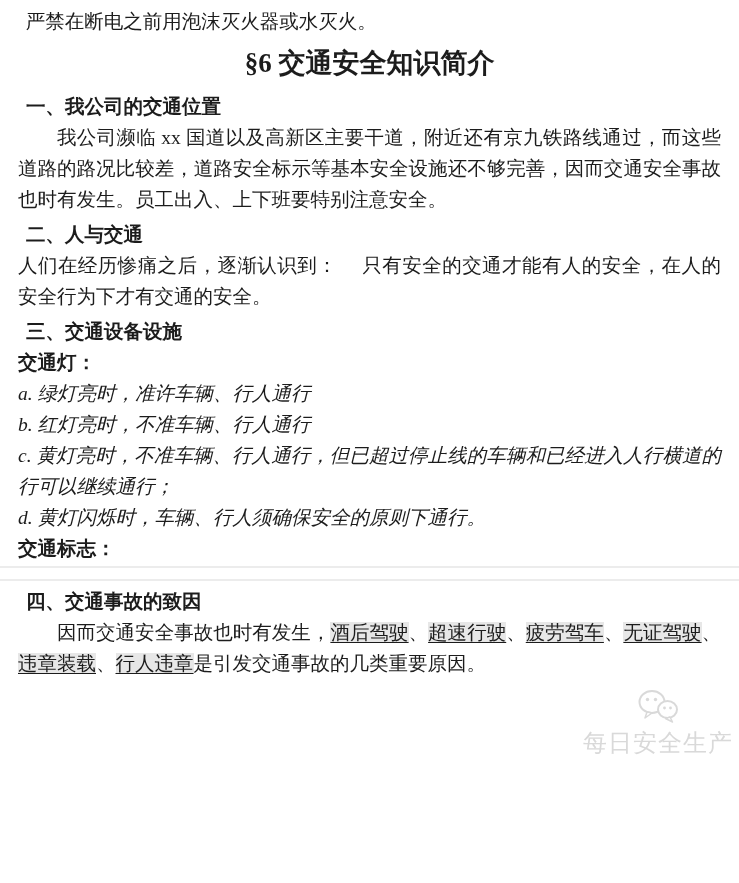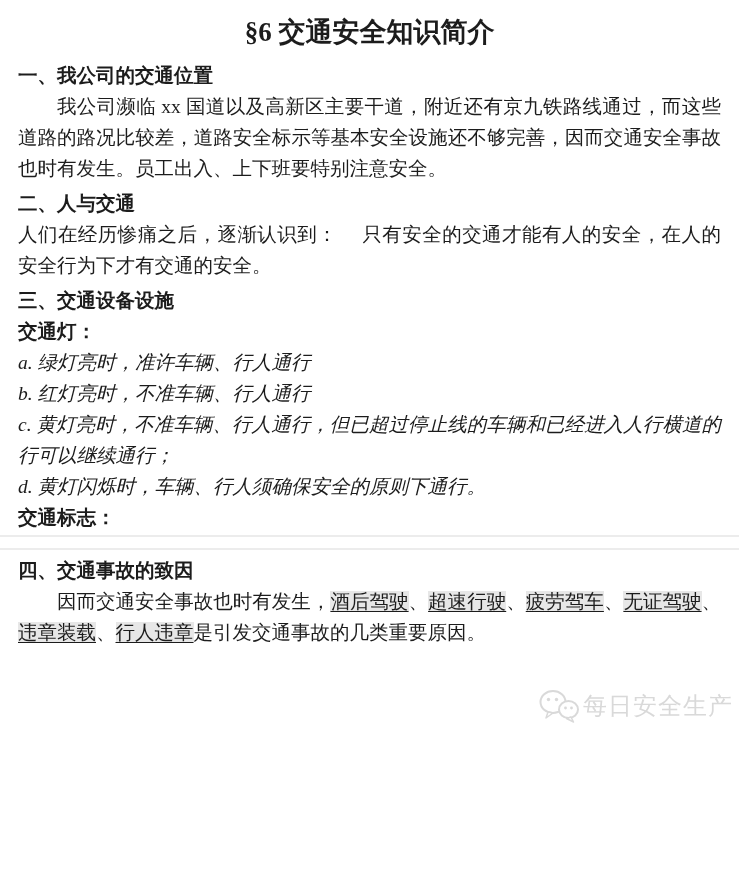--- a/index.html
+++ b/index.html
@@ -22,21 +22,21 @@
     font-size: 27px;
     line-height: 40px;
     font-weight: bold;
     text-align: center;
     margin: 6px 0 8px 0;
   }
   p.para { margin: 0; }
   .indent { text-indent: 2em; }
   .sec-heading {
     font-weight: bold;
-    margin: 4px 0 0 0;
+    margin: 4px 0 0 8px;
     line-height: 31px;
   }
   .sub-label { font-weight: bold; margin: 0; }
   .list-line { margin: 0; font-style: italic; }
   .term {
     background: #e7e7e7;
     text-decoration: underline;
     text-underline-offset: 3px;
   }
   .page-break {
@@ -55,28 +55,30 @@
     top: 688px;
     right: 6px;
     display: flex;
     align-items: center;
     gap: 3px;
     color: #d9d9d9;
     font-size: 24px;
     letter-spacing: 1px;
     white-space: nowrap;
     user-select: none;
+    flex-direction: column;
   }
   .watermark svg { display: block; }
 </style>
 </head>
 <body>
 
 <div class="doc">
 
+  <p class="para pre-line">严禁在断电之前用泡沫灭火器或水灭火。</p>
 
   <h1 class="title">§6 交通安全知识简介</h1>
 
 
   <p class="sec-heading">一、我公司的交通位置</p>
   <p class="para indent">我公司濒临 xx 国道以及高新区主要干道，附近还有京九铁路线通过，而这些道路的路况比较差，道路安全标示等基本安全设施还不够完善，因而交通安全事故也时有发生。员工出入、上下班要特别注意安全。</p>
 
   <p class="sec-heading">二、人与交通</p>
   <p class="para">人们在经历惨痛之后，逐渐认识到：　 只有安全的交通才能有人的安全，在人的安全行为下才有交通的安全。</p>
 

